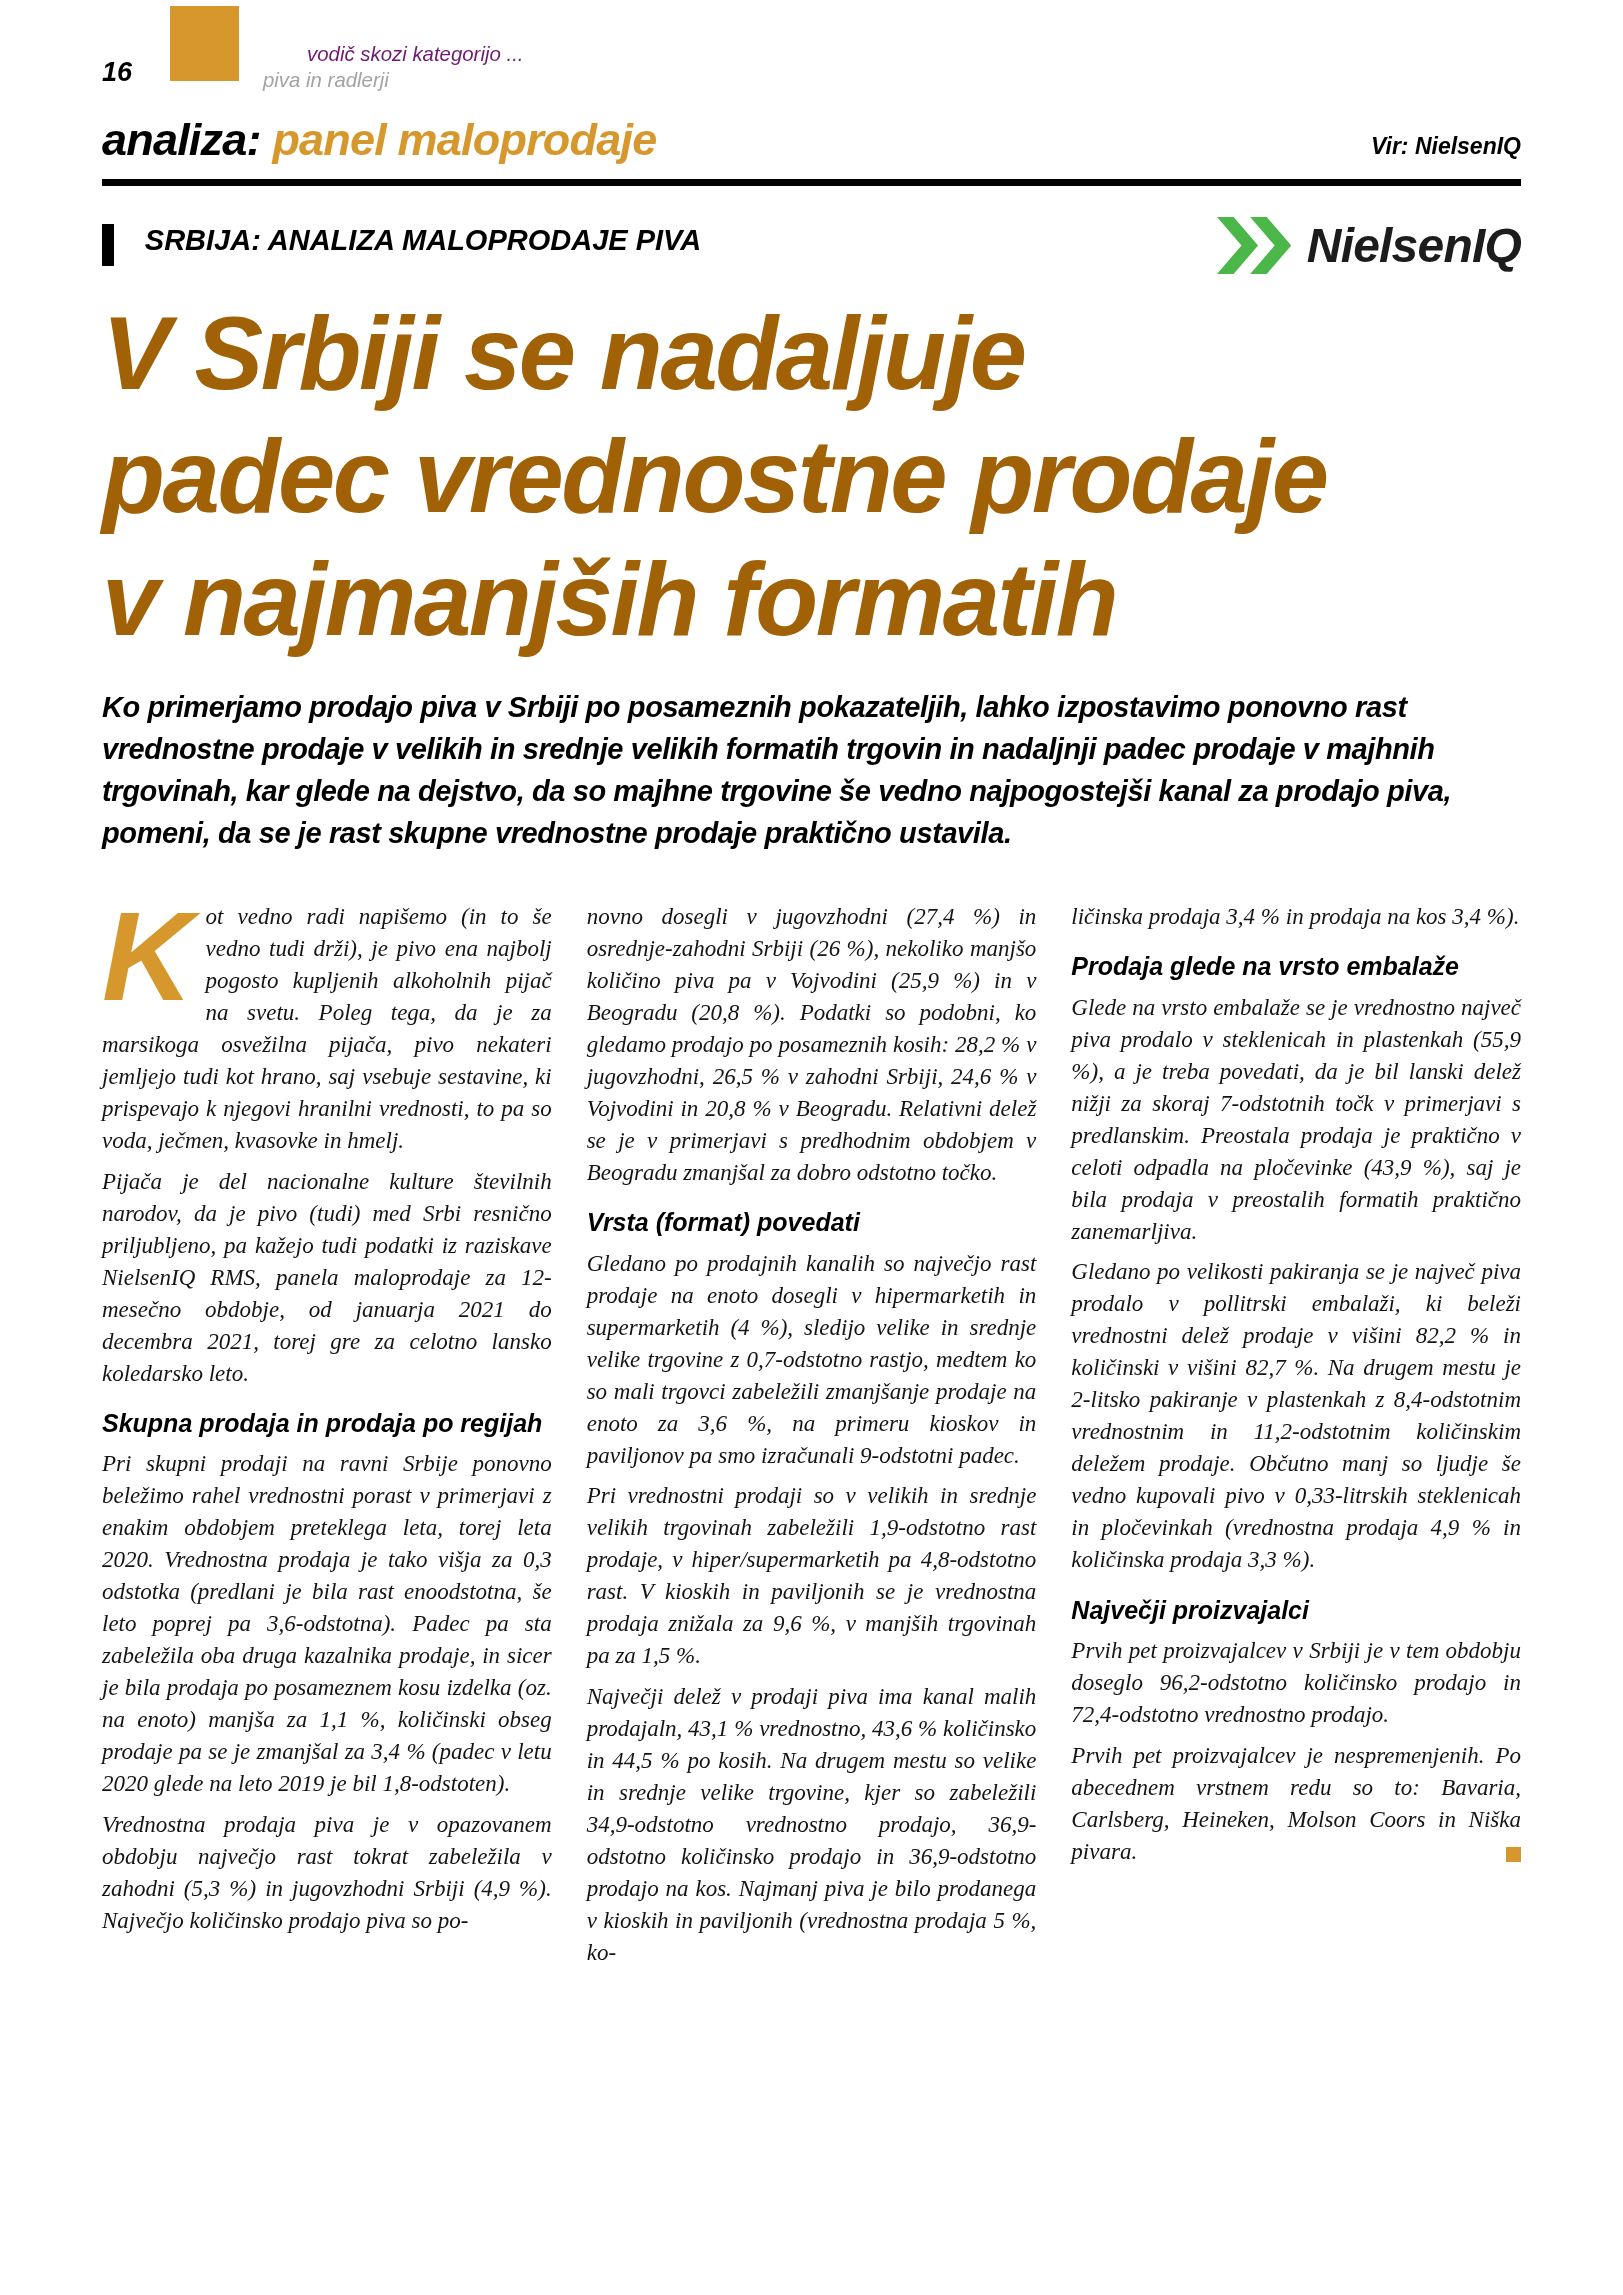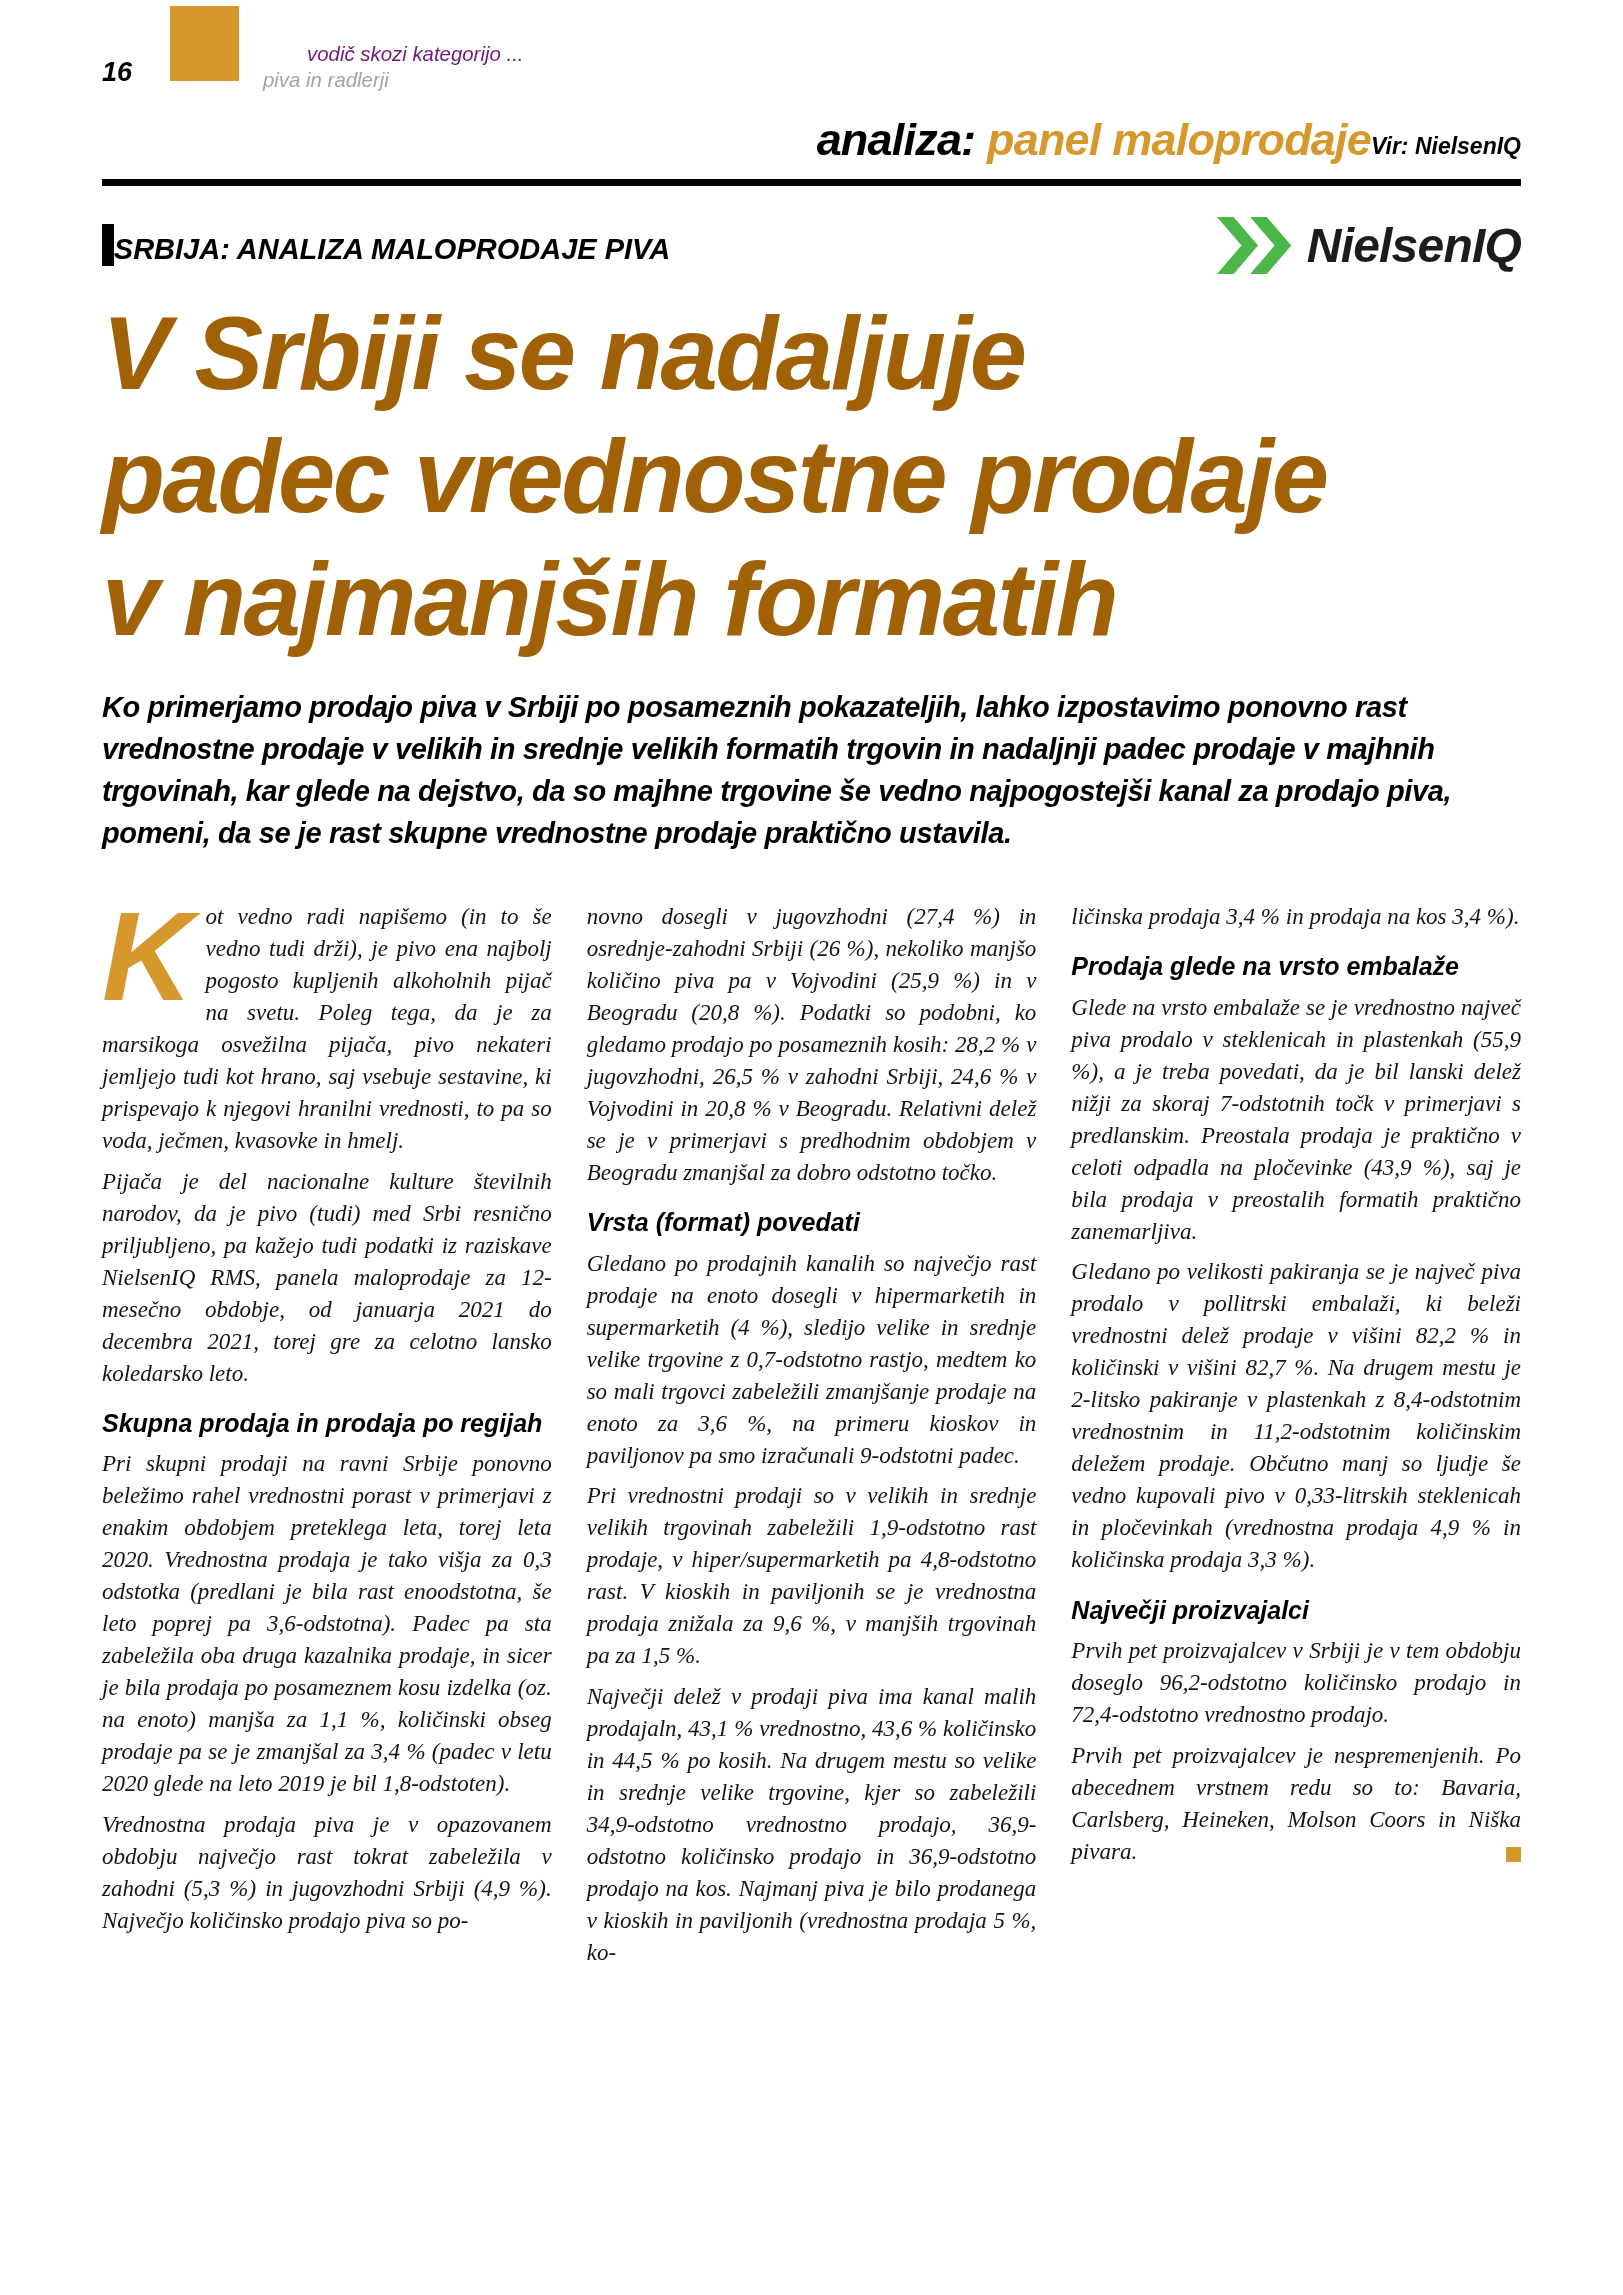--- a/index.html
+++ b/index.html
@@ -32,40 +32,40 @@
     position:absolute;left:68px;top:6.3px;
     width:69px;height:75px;background:var(--orange);
   }
   .tag-text{position:absolute;left:161px;top:41px;
     font-family:"Liberation Sans",sans-serif;font-size:20.4px;line-height:26px;}
   .tag-line1{color:#701a75;margin-left:44px;}
   .tag-line2{color:#a3a3a3;}
 
   
   .section-row{
-    display:flex;justify-content:flex-end;align-items:flex-end;
+    display:flex;justify-content:space-between;align-items:flex-end;
     margin-top:20.4px;
   }
   .section-title{
     font-family:"Liberation Sans",sans-serif;
     font-weight:bold;font-size:45px;letter-spacing:-0.8px;color:#000;
   }
   .section-title .orange{color:var(--orange);}
   .source{
     font-family:"Liberation Sans",sans-serif;
     font-weight:bold;font-size:23px;color:#000;padding-bottom:6.3px;
   }
   .rule{height:7px;background:#000;margin-top:12.6px;}
 
   
   .kicker-row{
     display:flex;justify-content:space-between;align-items:center;
     margin-top:31px;
   }
-  .kicker{display:flex;align-items:flex-end;gap:0;}
+  .kicker{display:flex;align-items:flex-start;gap:31px;}
   .kicker-bar{width:11.8px;height:42px;background:#000;}
   .kicker-text{
     font-family:"Liberation Sans",sans-serif;
     font-weight:bold;font-size:29px;color:#000;
   }
   .logo{display:flex;align-items:center;gap:11px;}
   .logo-text{
     font-family:"Liberation Sans",sans-serif;
     font-weight:bold;font-size:48px;color:#1c1c1c;letter-spacing:-0.8px;
   }

